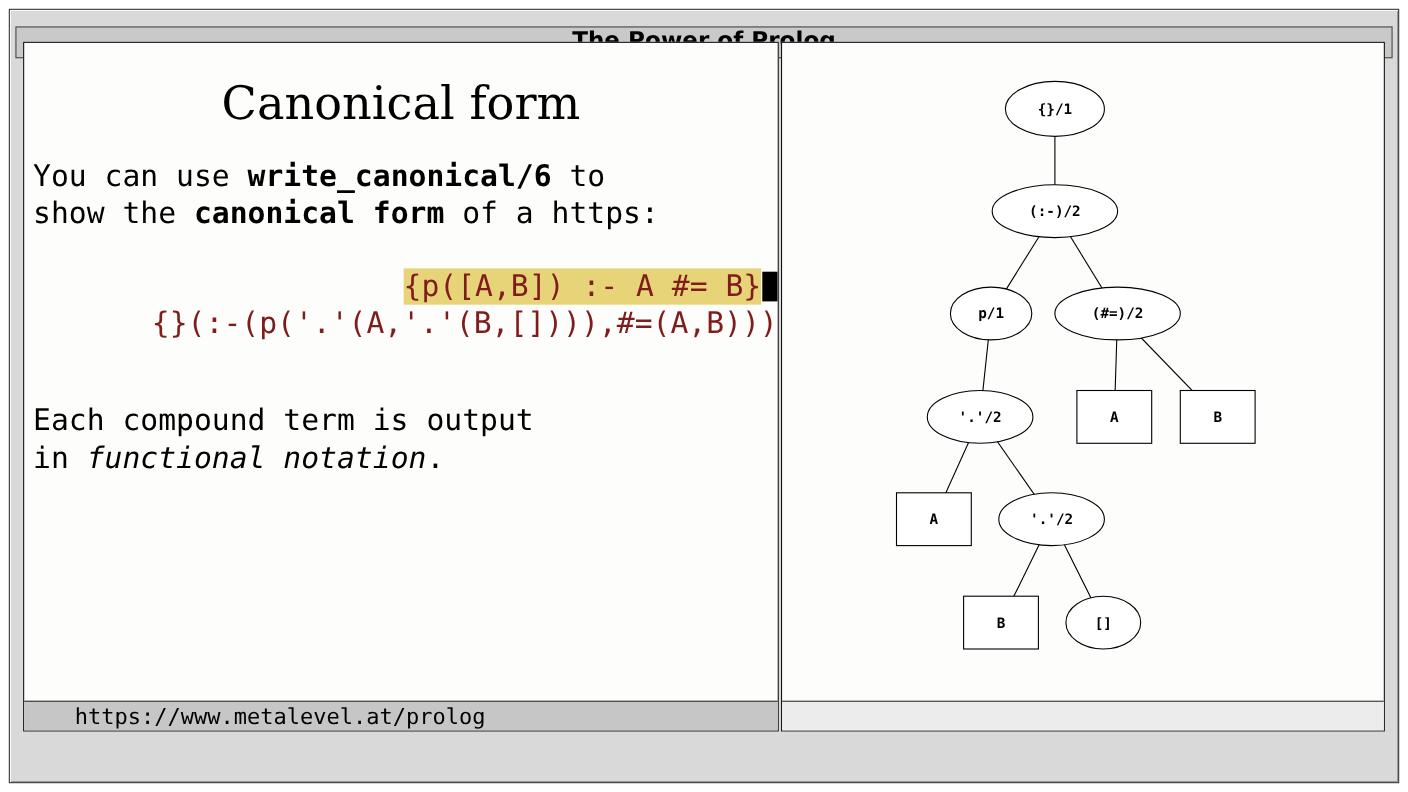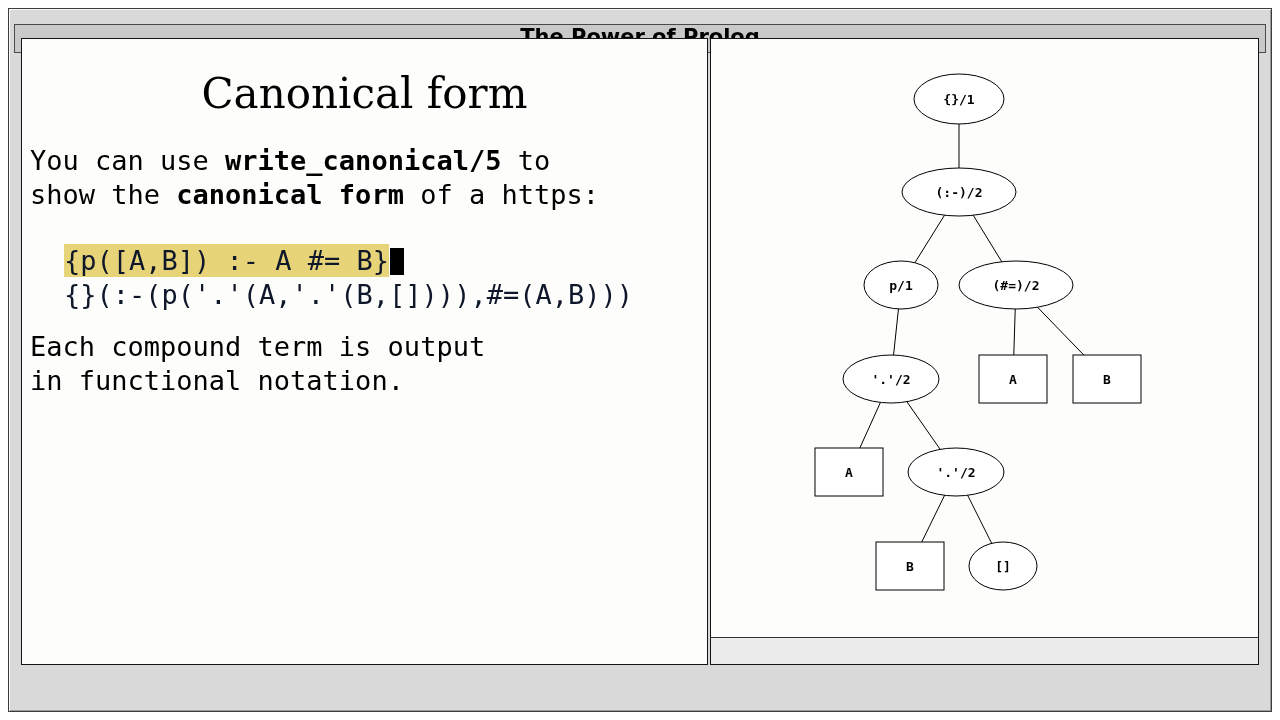--- a/index.html
+++ b/index.html
@@ -10,26 +10,26 @@
             border:1px solid #4a4a4a;text-align:center;line-height:27px;
             font:bold 21px "DejaVu Sans",sans-serif;color:#000;}
   .pane{position:absolute;top:29px;height:625px;background:#fdfdfb;border:1px solid #141414;}
   .left-pane{left:12px;width:685px;}
   .right-pane{left:701px;width:547px;}
   .slide-content{position:absolute;left:0;right:0;top:0;bottom:27px;overflow:hidden;}
   .slide-heading{margin:30px 0 0 0;text-align:center;font:42px "DejaVu Serif",serif;color:#000;}
   .para{white-space:pre-wrap;font:27px/34px "DejaVu Sans Mono",monospace;color:#000;
         margin:26px 0 0 8px;}
   .para .b{font-weight:bold;}
-  .para .i{}
-  .codeblock{margin:32px 0 0 42px;font:27px/34px "DejaVu Sans Mono",monospace;color:#0f172a;}
+  .para .i{font-style:italic;}
+  .codeblock{margin:32px 0 0 42px;font:27px/34px "DejaVu Sans Mono",monospace;color:#7f1d1d;text-align:right;}
   .code-line{white-space:pre;}
   .hl{padding:1px 0;}
   .cursor{display:inline-block;width:14px;height:27px;background:#000;vertical-align:-5px;margin-left:1px;}
-  .outro{margin-top:18px;}
+  .outro{margin-top:54px;}
   .statusbar{position:absolute;left:0;right:0;bottom:0;height:26px;border-top:1px solid #333;
              line-height:26px;}
   .statusbar.left{background:#c6c6c6;font:20px/26px "DejaVu Sans Mono",monospace;padding-left:46px;color:#000;}
   .statusbar.right{background:#ececec;}
   .tree-wrap{position:absolute;left:0;right:0;top:0;bottom:27px;}
   svg text{font:bold 13px "DejaVu Sans Mono",monospace;fill:#000;}
   svg .edge{stroke:#000;stroke-width:1;}
   svg .node{stroke:#000;stroke-width:1;fill:#ffffff;}
 </style>
 </head>
@@ -39,31 +39,34 @@
 
   <div class="titlebar" style="background: rgb(201, 201, 201);">
     <span>The Power of Prolog</span>
   </div>
 
   <div class="pane left-pane">
     <div class="slide-content">
 
       <h1 class="slide-heading">Canonical form</h1>
 
-      <div class="para"><span>You can use </span><span class="b">write_canonical/5</span><span> to
+      <div class="para"><span>You can use </span><span class="b">write_canonical/6</span><span> to
 show the </span><span class="b">canonical form</span><span> of a https:</span></div>
 
       <div class="codeblock">
         <div class="code-line"><span class="hl" style="background: rgb(232, 212, 120);">{p([A,B]) :- A #= B}</span><span class="cursor"></span></div>
         <div class="code-line">{}(:-(p('.'(A,'.'(B,[]))),#=(A,B)))</div>
       </div>
 
       <div class="para outro"><span>Each compound term is output
 in </span><span class="i">functional notation</span><span>.</span></div>
 
+    </div>
+    <div class="statusbar left">
+      <span>https://www.metalevel.at/prolog</span>
     </div>
   </div>
 
   <div class="pane right-pane">
     <div class="tree-wrap">
       <svg width="100%" height="100%" viewBox="0 0 547 598" preserveAspectRatio="xMidYMin meet">
 
         <line class="edge" x1="248" y1="60" x2="248" y2="153"></line>
         <line class="edge" x1="248" y1="153" x2="190" y2="246"></line>
         <line class="edge" x1="248" y1="153" x2="305" y2="246"></line>

